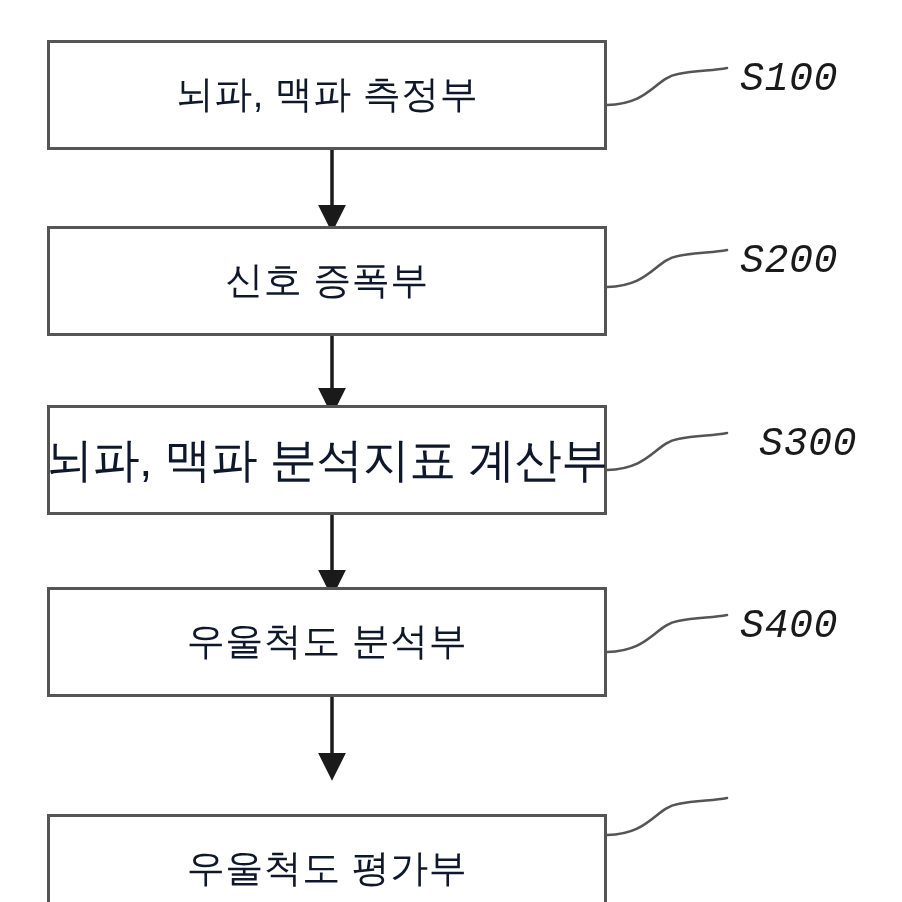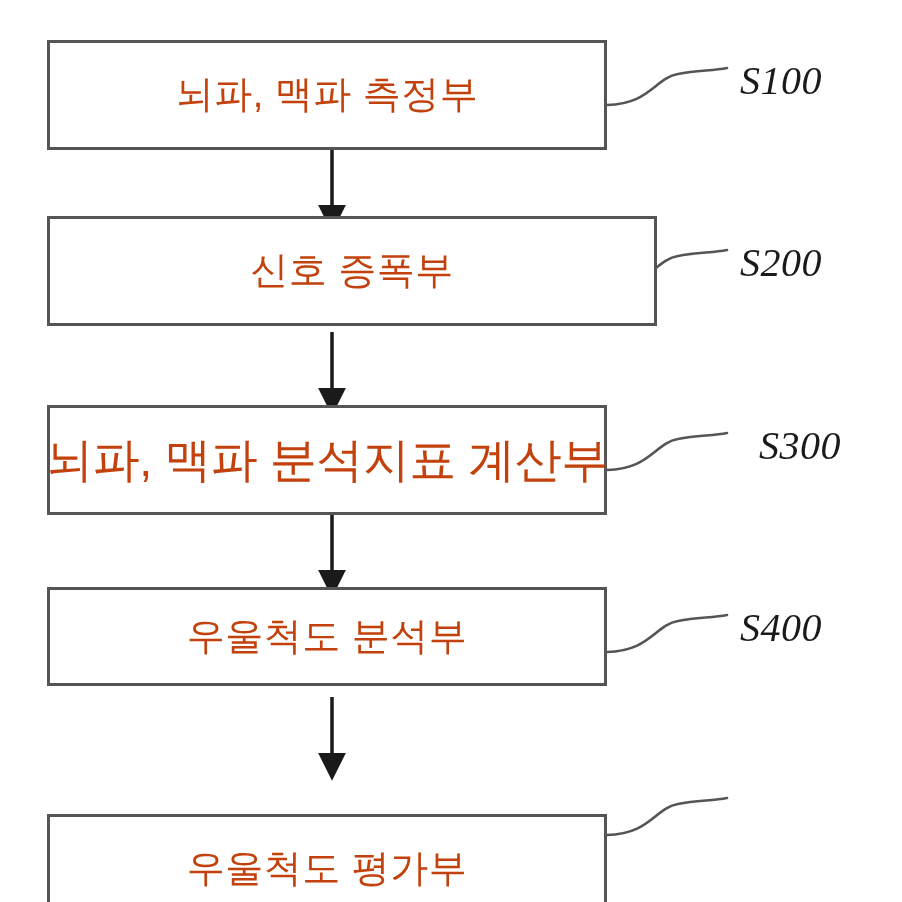--- a/index.html
+++ b/index.html
@@ -29,32 +29,32 @@
     border: 3px solid #555555;
     background: #ffffff;
     display: flex;
     align-items: center;
     justify-content: center;
   }
   .node-label {
     font-family: "Liberation Sans", "DejaVu Sans", sans-serif;
     font-size: 38px;
     line-height: 1.1;
-    color: #c2410c;
+    color: #0f172a;
     letter-spacing: 0.5px;
     white-space: nowrap;
     text-align: center;
   }
   .node-label.tight {
     font-size: 47px;
     letter-spacing: -0.5px;
   }
   .step-tag {
     position: absolute;
-    font-family: Liberation Serif, serif;
+    font-family: Liberation Mono, monospace;
     font-style: italic;
     font-size: 40px;
     color: #1a1a1a;
     white-space: nowrap;
     letter-spacing: 0.5px;
   }
 </style>
 </head>
 <body>
 
@@ -81,31 +81,31 @@
       <path d="M607,652 C650,651 655,625 678,621 C697,617 712,618 727,615"></path>
       <path d="M607,835 C650,834 655,808 678,804 C697,800 712,801 727,798"></path>
     </g>
   </svg>
 
   <div class="node-box" style="left:47px; top:40px; width:560px; height:110px;">
     <span class="node-label">뇌파, 맥파 측정부</span>
   </div>
   <div class="step-tag" style="left:740px; top:57px;">S100</div>
 
-  <div class="node-box" style="left:47px; top:216px; width:610px; height:110px;">
+  <div class="node-box" style="left:47px; top:226px; width:560px; height:110px;">
     <span class="node-label">신호 증폭부</span>
   </div>
   <div class="step-tag" style="left:740px; top:239px;text-align:center;">S200</div>
 
   <div class="node-box" style="left:47px; top:405px; width:560px; height:110px;">
     <span class="node-label tight">뇌파, 맥파 분석지표 계산부</span>
   </div>
   <div class="step-tag" style="left:740px; top:422px;margin-left:19px;">S300</div>
 
-  <div class="node-box" style="left:47px; top:587px; width:560px; height:99px;align-items:center;">
+  <div class="node-box" style="left:47px; top:587px; width:560px; height:110px;align-items:center;">
     <span class="node-label">우울척도 분석부</span>
   </div>
   <div class="step-tag" style="left:740px; top:604px;">S400</div>
 
   <div class="node-box" style="left:47px; top:770px; width:560px; height:110px;margin-top:44px;">
     <span class="node-label">우울척도 평가부</span>
   </div>
 
 </div>
 

